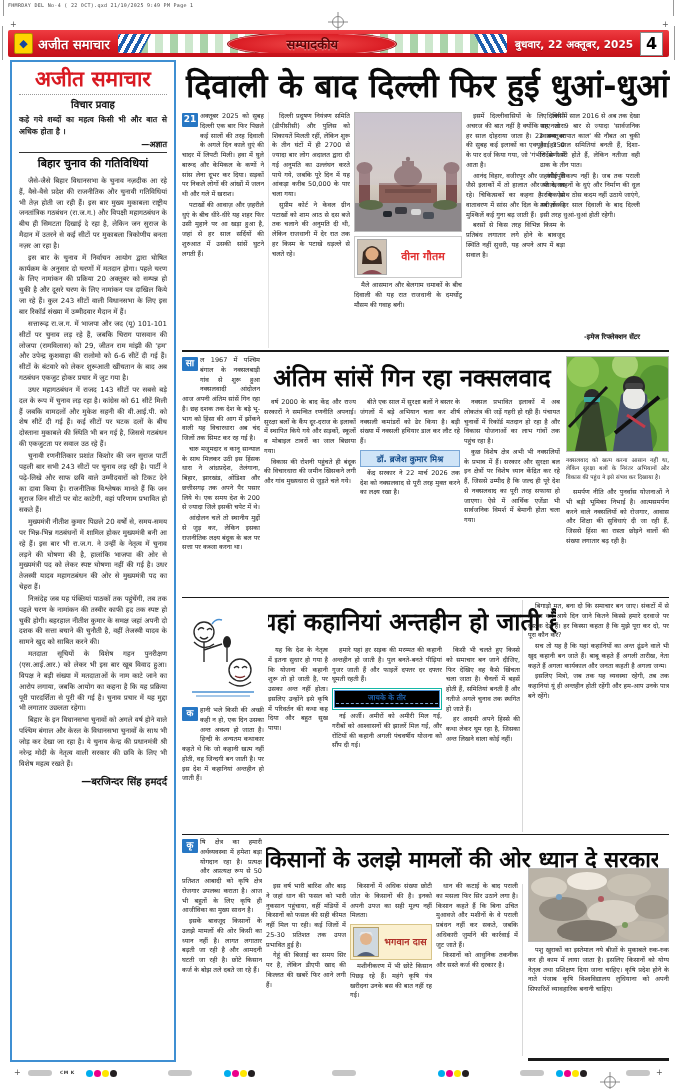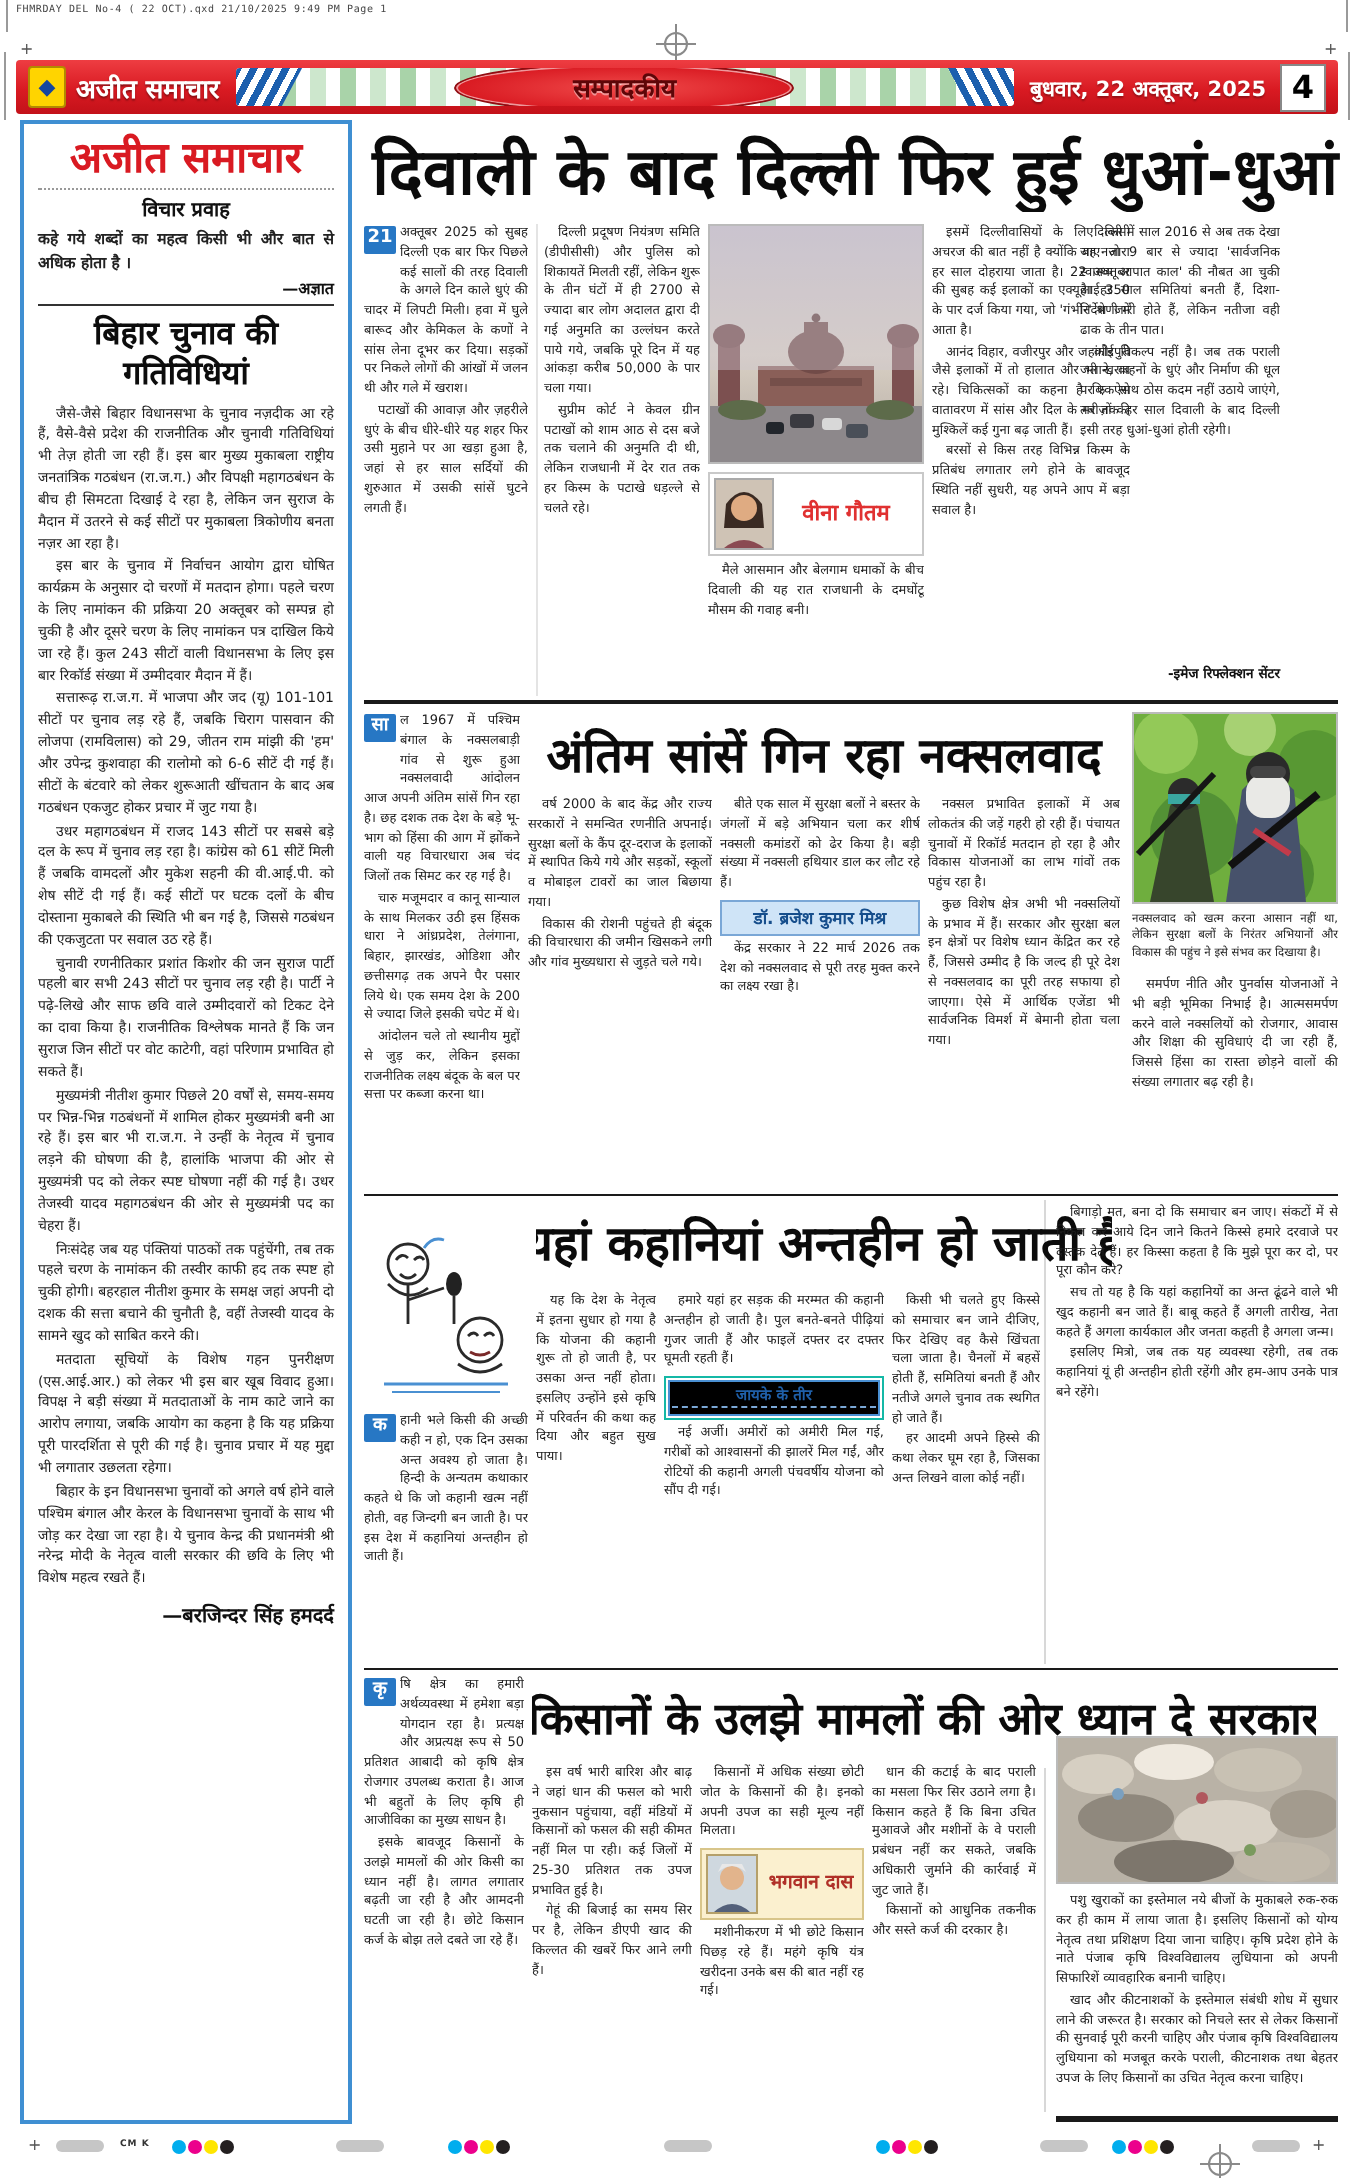--- a/index.html
+++ b/index.html
@@ -37,21 +37,21 @@
   .pagenum{width:21px;height:22px;background:#fff;margin-left:7px;flex:none;display:flex;align-items:center;justify-content:center;
      font-weight:700;font-size:16px;color:#000;border:1px solid #888;}
   
   .leftbox{left:10px;top:60px;width:166px;height:1002px;border:2px solid #3f8fd2;box-sizing:border-box;
      padding:5px 7px;overflow:hidden;}
   .lb-title{color:#d91a22;font-weight:900;font-size:21px;text-align:center;line-height:1.1;margin:1px 0 3px;}
   .lb-rule{border-top:1px dotted #999;margin:2px 0;}
   .lb-col{font-weight:700;font-size:10px;text-align:center;margin:2px 0 3px;}
   .lb-quote{font-size:7.8px;font-weight:700;line-height:1.5;text-align:justify;color:#222;}
   .lb-attr{font-size:8px;font-weight:700;text-align:right;margin:1px 0 3px;}
-  .lb-head{font-weight:900;font-size:16px;text-align:center;line-height:1.22;margin:4px 0 5px;color:#0c0c0c;}
+  .lb-head{font-weight:900;font-size:11px;text-align:center;line-height:1.22;margin:4px 0 5px;color:#0c0c0c;}
   .lb-body{font-size:7px;line-height:1.55;text-align:justify;color:#1c1c1c;}
   .lb-body p{margin:0 0 1px;text-indent:9px;}
   .lb-sign{font-size:10px;font-weight:700;text-align:right;margin-top:5px;}
   
   .headline{font-weight:900;color:#0b0b0b;white-space:nowrap;display:flex;justify-content:center;align-items:center;overflow:hidden;}
   .bodycol{font-size:6.5px;line-height:1.5;text-align:justify;color:#1d1d1d;overflow:hidden;}
   .bodycol p{margin:0 0 1px;text-indent:7px;}
   .bodycol p.lead{text-indent:0;}
   .drop{float:left;width:16px;height:14px;background:#2777c4;color:#fff;font-weight:700;font-size:9px;
      display:flex;align-items:center;justify-content:center;margin:1px 2px 16px 0;border-radius:1px;}
@@ -357,21 +357,20 @@
         <ellipse cx="124" cy="38" rx="18" ry="12" fill="#a39b8e"></ellipse>
       <ellipse cx="58" cy="62" rx="30" ry="11" fill="#7d766c"></ellipse>
         <ellipse cx="112" cy="62" rx="24" ry="10" fill="#c1b9ab"></ellipse>
       <circle cx="30" cy="28" r="3" fill="#7aa0c0"></circle>
         <circle cx="72" cy="30" r="3" fill="#b0585e"></circle>
         <circle cx="96" cy="56" r="3" fill="#7a9a5e"></circle>
     </svg>
   </div>
   <div class="abs bodycol" style="left:528px;top:946px;width:141px;height:110px;">
       <p>पशु खुराकों का इस्तेमाल नये बीजों के मुकाबले रुक-रुक कर ही काम में लाया जाता है। इसलिए किसानों को योग्य नेतृत्व तथा प्रशिक्षण दिया जाना चाहिए। कृषि प्रदेश होने के नाते पंजाब कृषि विश्वविद्यालय लुधियाना को अपनी सिफारिशें व्यावहारिक बनानी चाहिए।</p>
-      <p>खाद और कीटनाशकों के इस्तेमाल संबंधी शोध में सुधार लाने की जरूरत है। सरकार को निचले स्तर से लेकर किसानों की सुनवाई पूरी करनी चाहिए और पंजाब कृषि विश्वविद्यालय लुधियाना को मजबूत करके पराली, कीटनाशक तथा बेहतर उपज के लिए किसानों का उचित नेतृत्व करना चाहिए।</p>
     </div>
   <div class="abs hrule" style="left:528px;top:1058px;width:141px;height:3px;"></div>
 
   <div class="abs regrow">
     <div class="regitem plus" style="left:14px;">+</div>
     <div class="regitem groval" style="left:28px;"></div>
     <div class="regitem cmk" style="left:60px;">CM K</div>
     <div class="regitem cmyk" style="left:86px;">
         <i style="background:#00adee"></i>
         <i style="background:#ec008c"></i>

